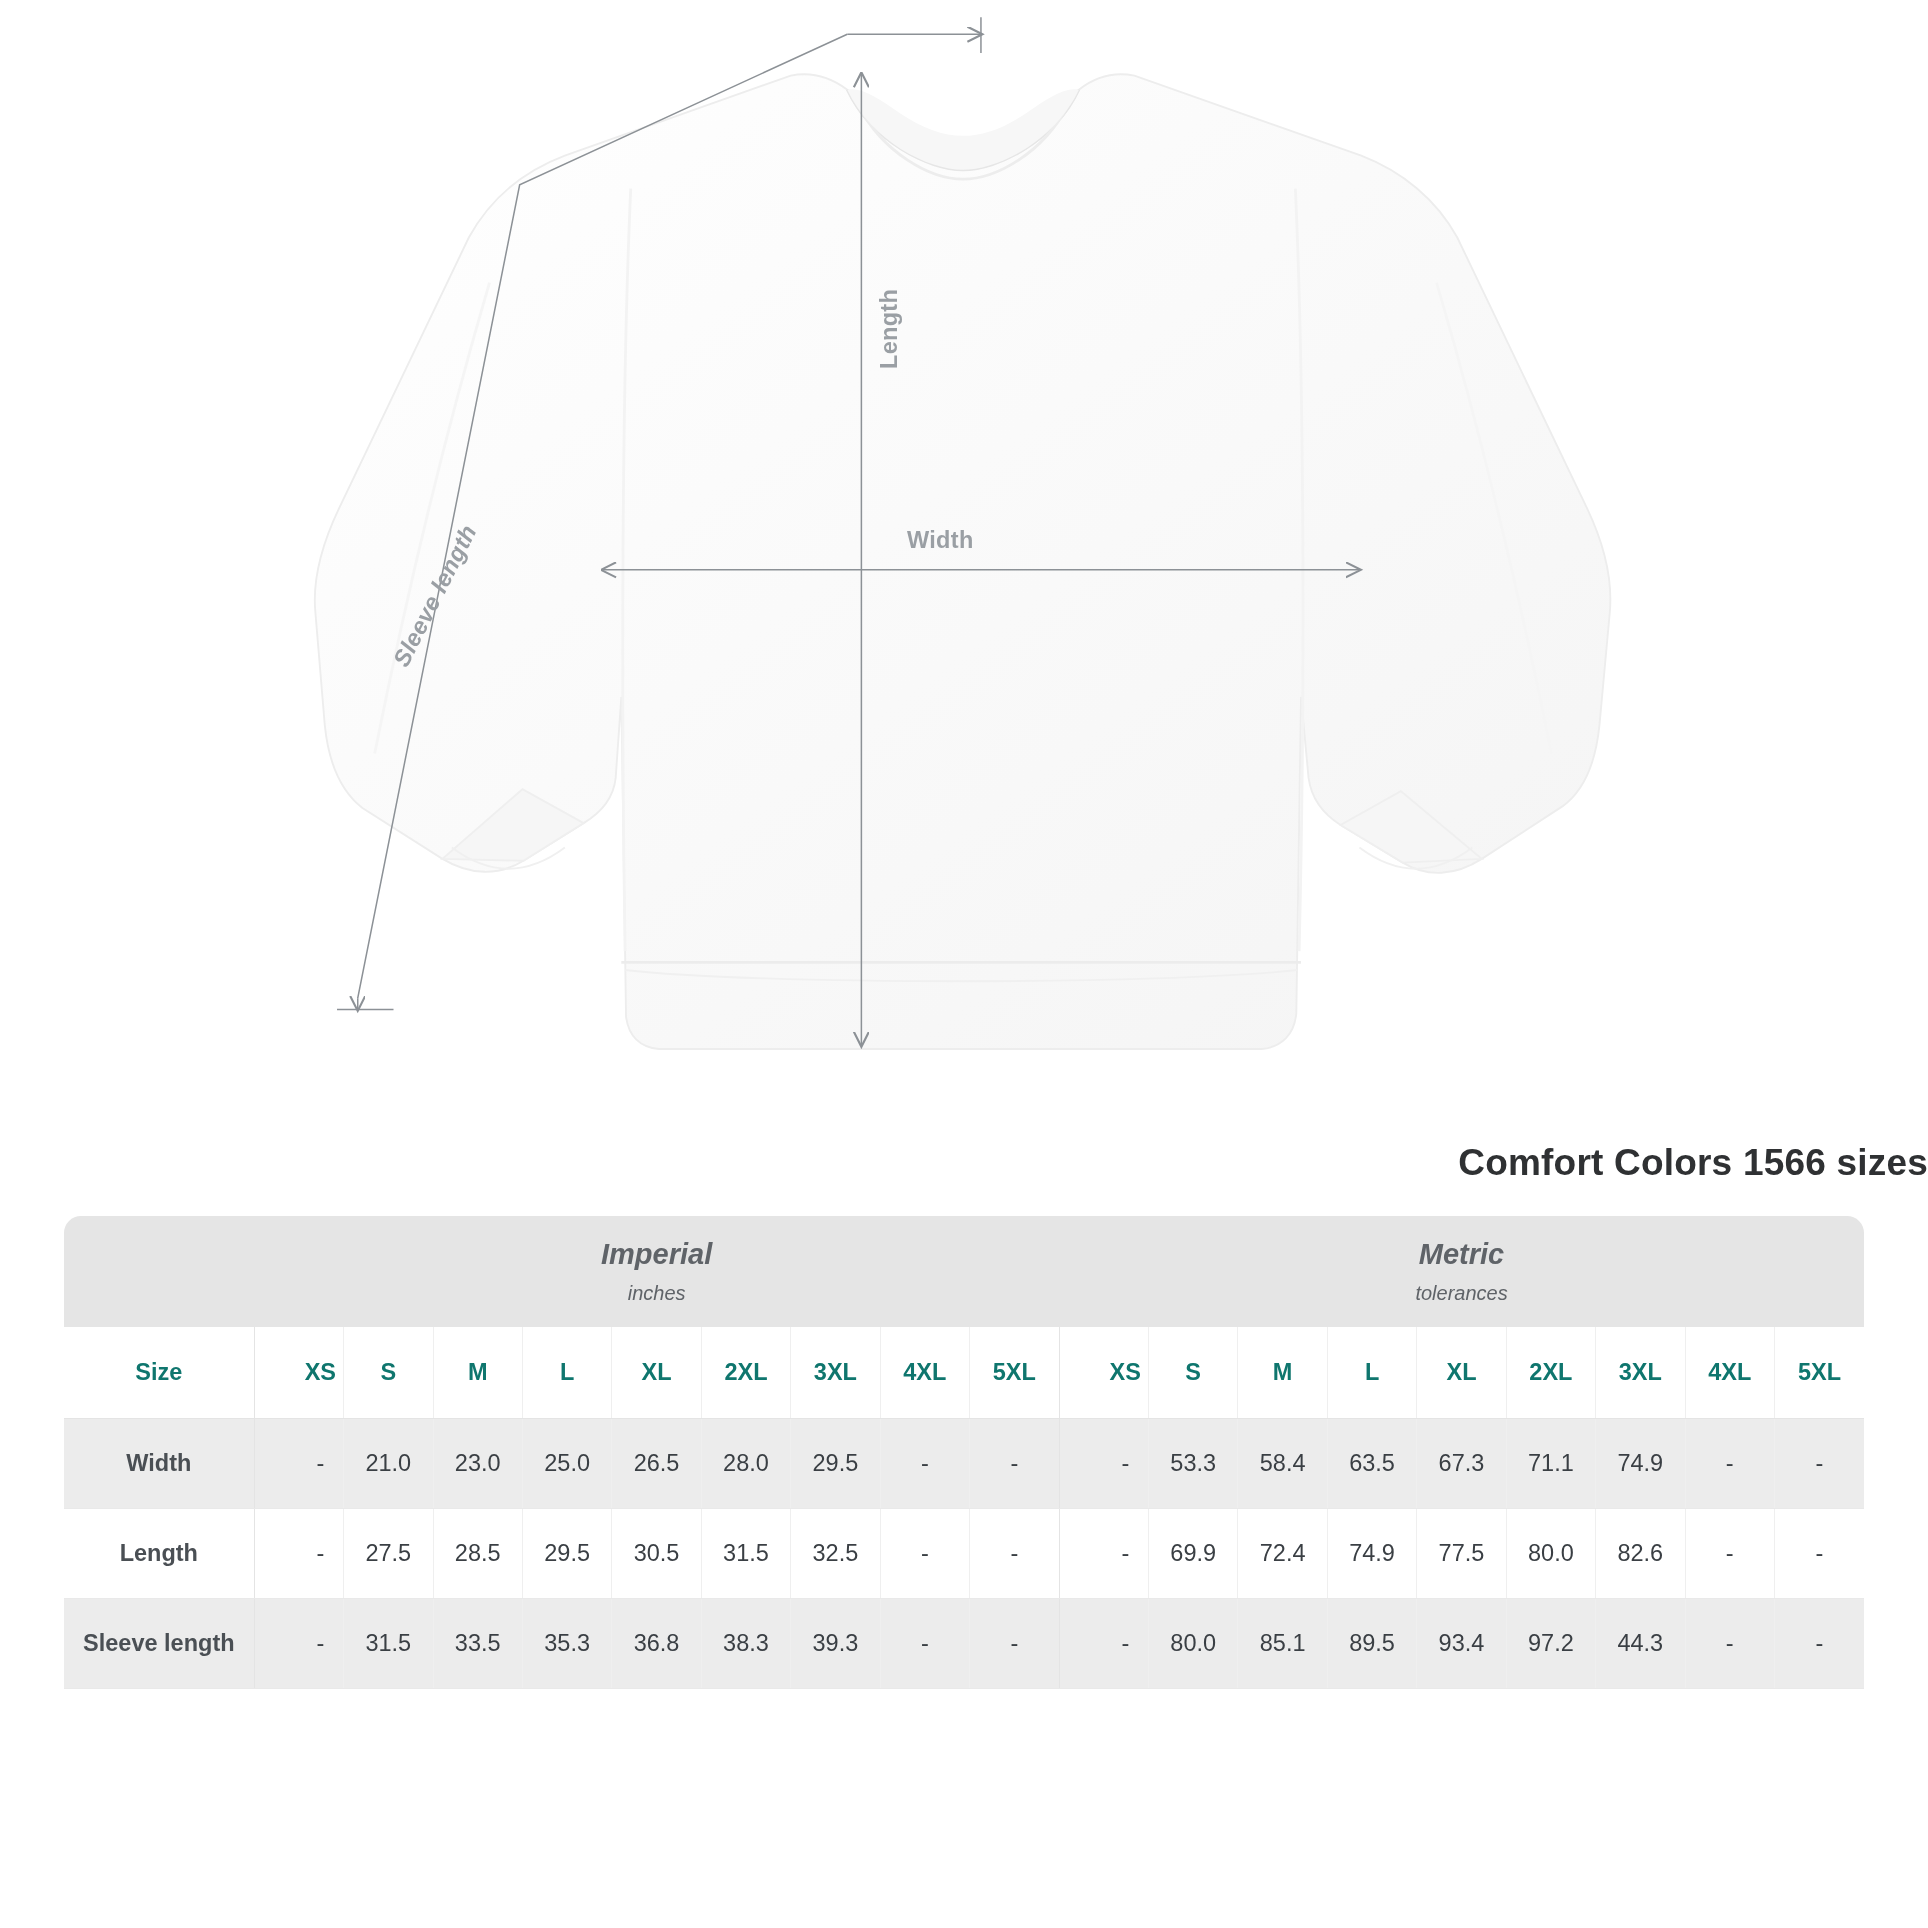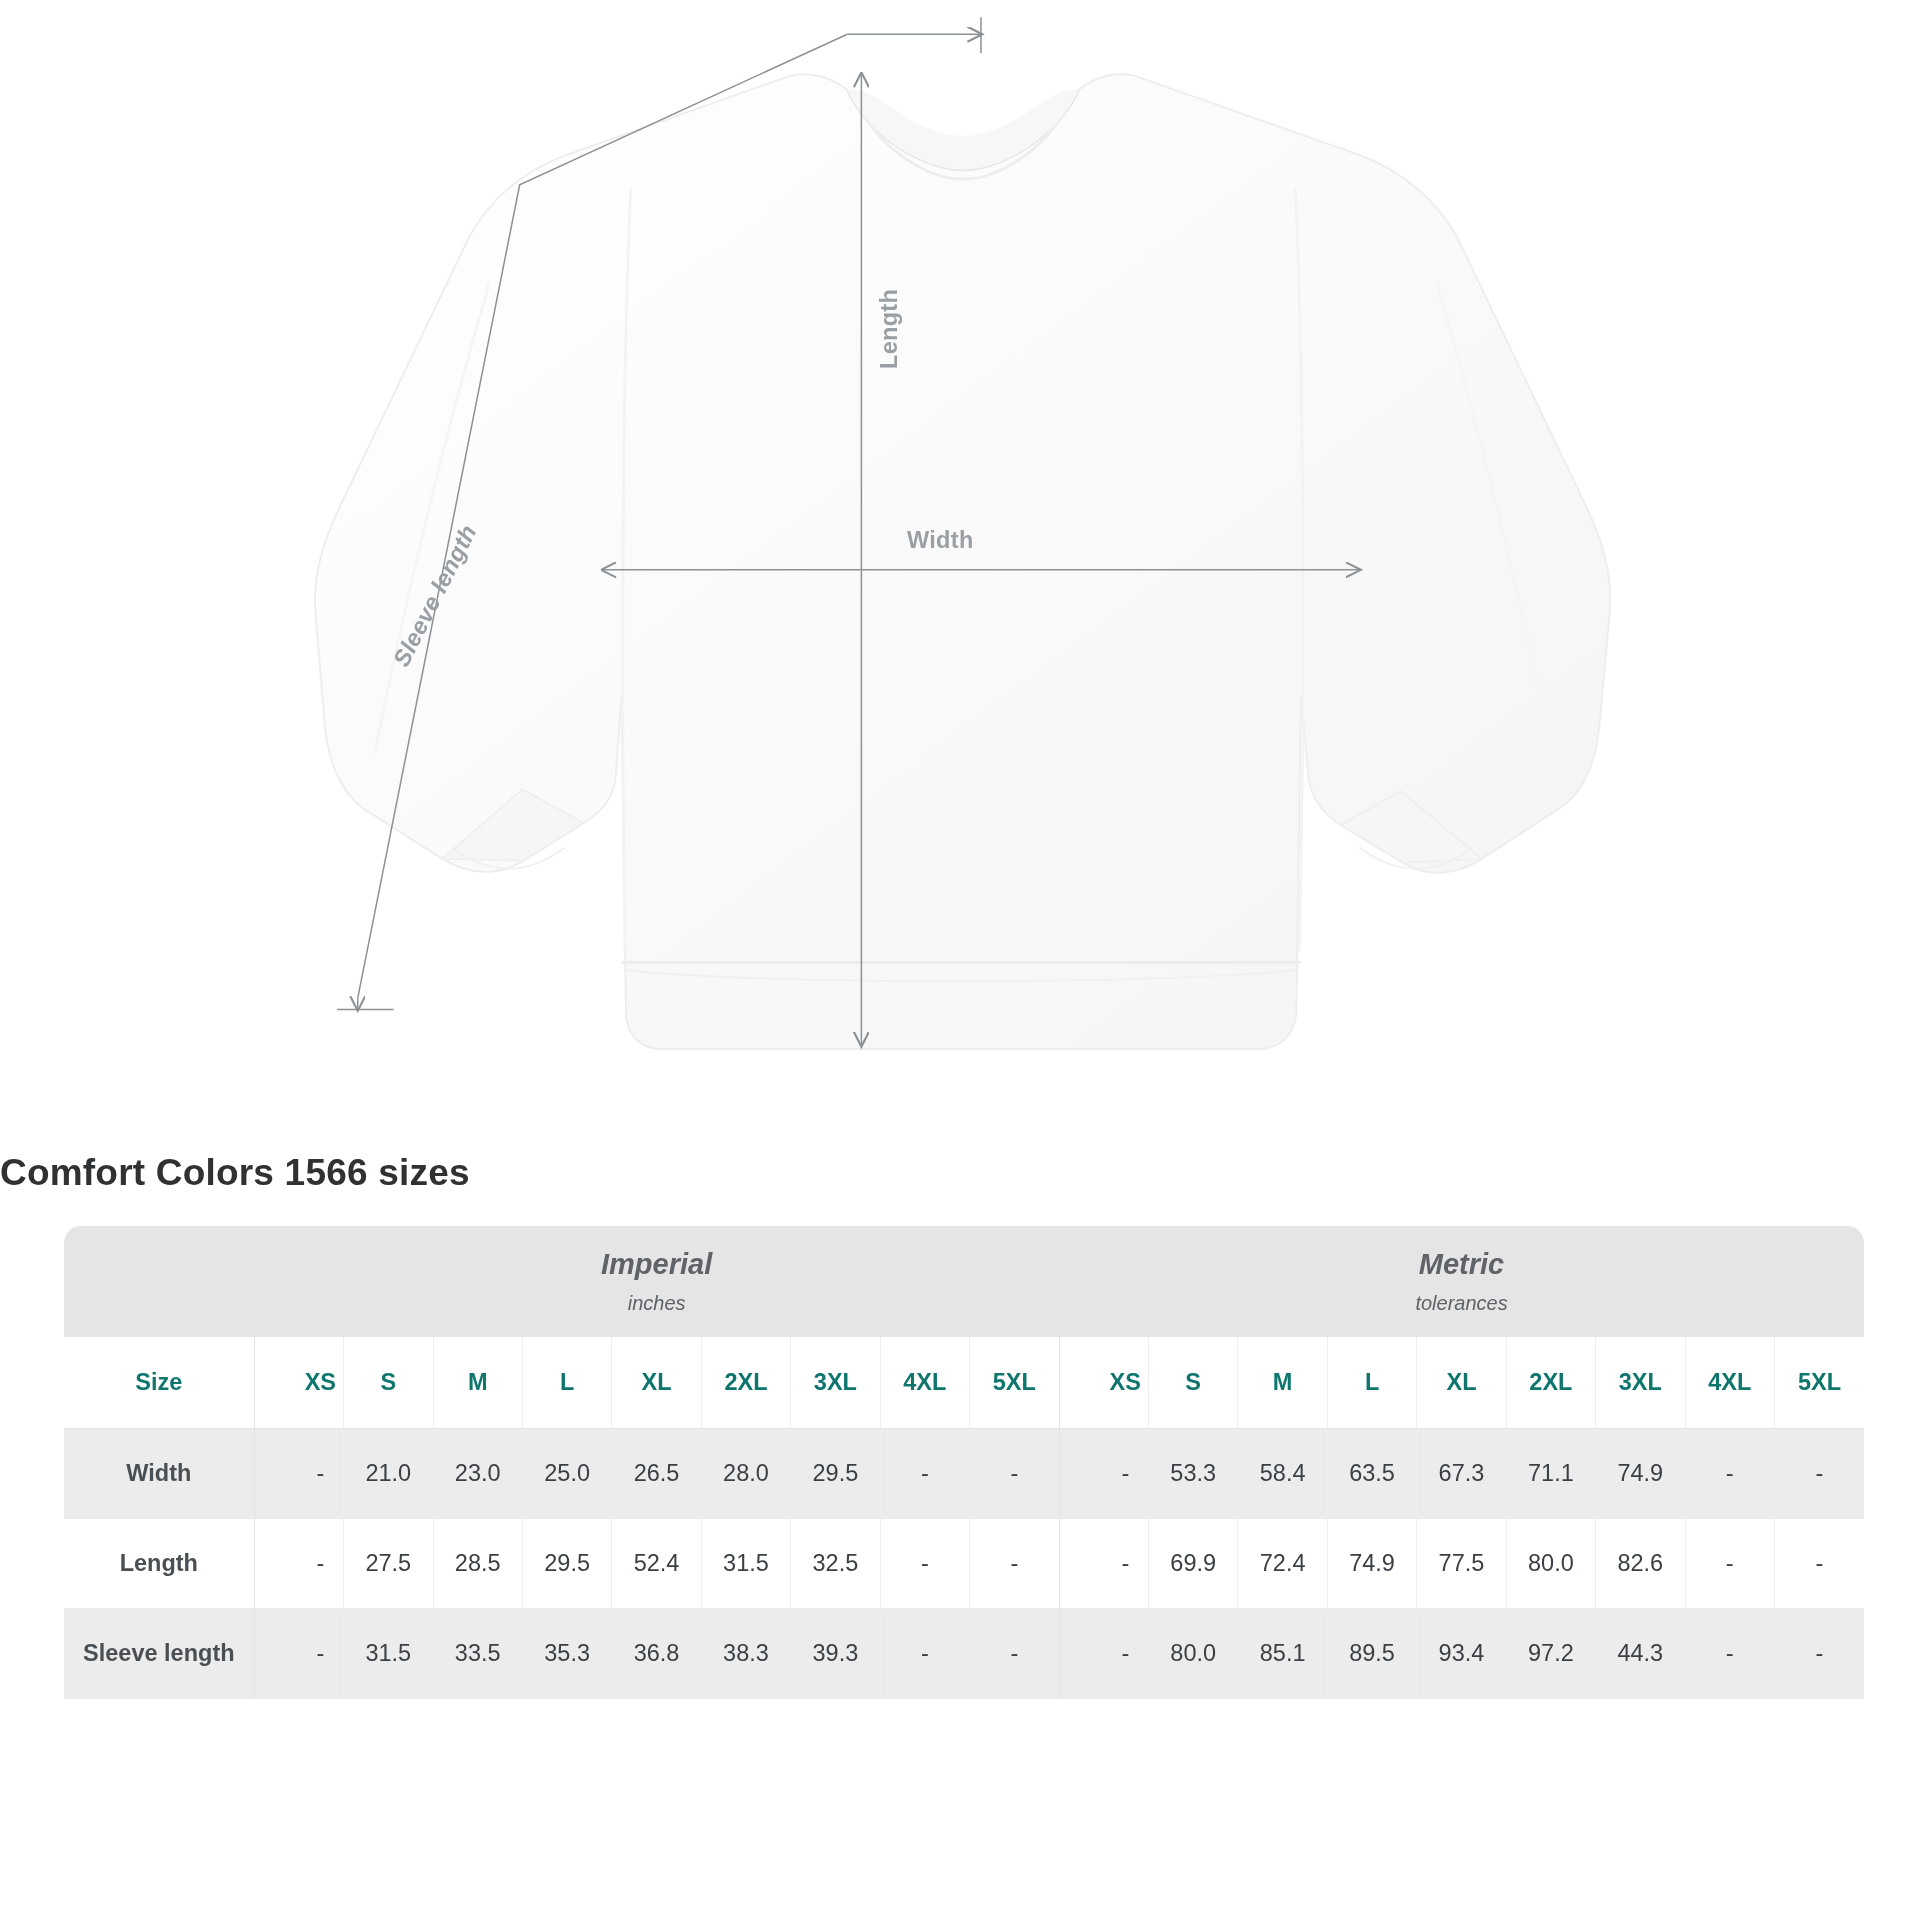--- a/index.html
+++ b/index.html
@@ -53,22 +53,22 @@
   .dim-label.sleeve {
     left: 388px;
     top: 659px;
     transform: rotate(-63deg);
     transform-origin: left top;
     font-style: italic;
   }
 
   
   .title-block {
-    text-align: left;
-    margin-top: 17px;
+    text-align: right;
+    margin-top: 7px;
   }
   .chart-title {
     font-size: 37px;
     font-weight: bold;
     color: #2f3133;
     letter-spacing: 0.2px;
   }
   .chart-note {
     margin-top: 15px;
     font-size: 21.7px;
@@ -329,21 +329,21 @@
           <td class="cell-border">-</td>
           <td class="cell-border">-</td>
         </tr>
 
         <tr class="data-row">
           <td class="rowlabel">Length</td>
           <td class="sep-left">-</td>
           <td class="cell-border">27.5</td>
           <td class="cell-border">28.5</td>
           <td class="cell-border">29.5</td>
-          <td class="cell-border">52.4</td>
+          <td class="cell-border">30.5</td>
           <td class="cell-border">31.5</td>
           <td class="cell-border">32.5</td>
           <td class="cell-border">-</td>
           <td class="cell-border">-</td>
           <td class="sep-left">-</td>
           <td class="cell-border">69.9</td>
           <td class="cell-border">72.4</td>
           <td class="cell-border">74.9</td>
           <td class="cell-border">77.5</td>
           <td class="cell-border">80.0</td>

